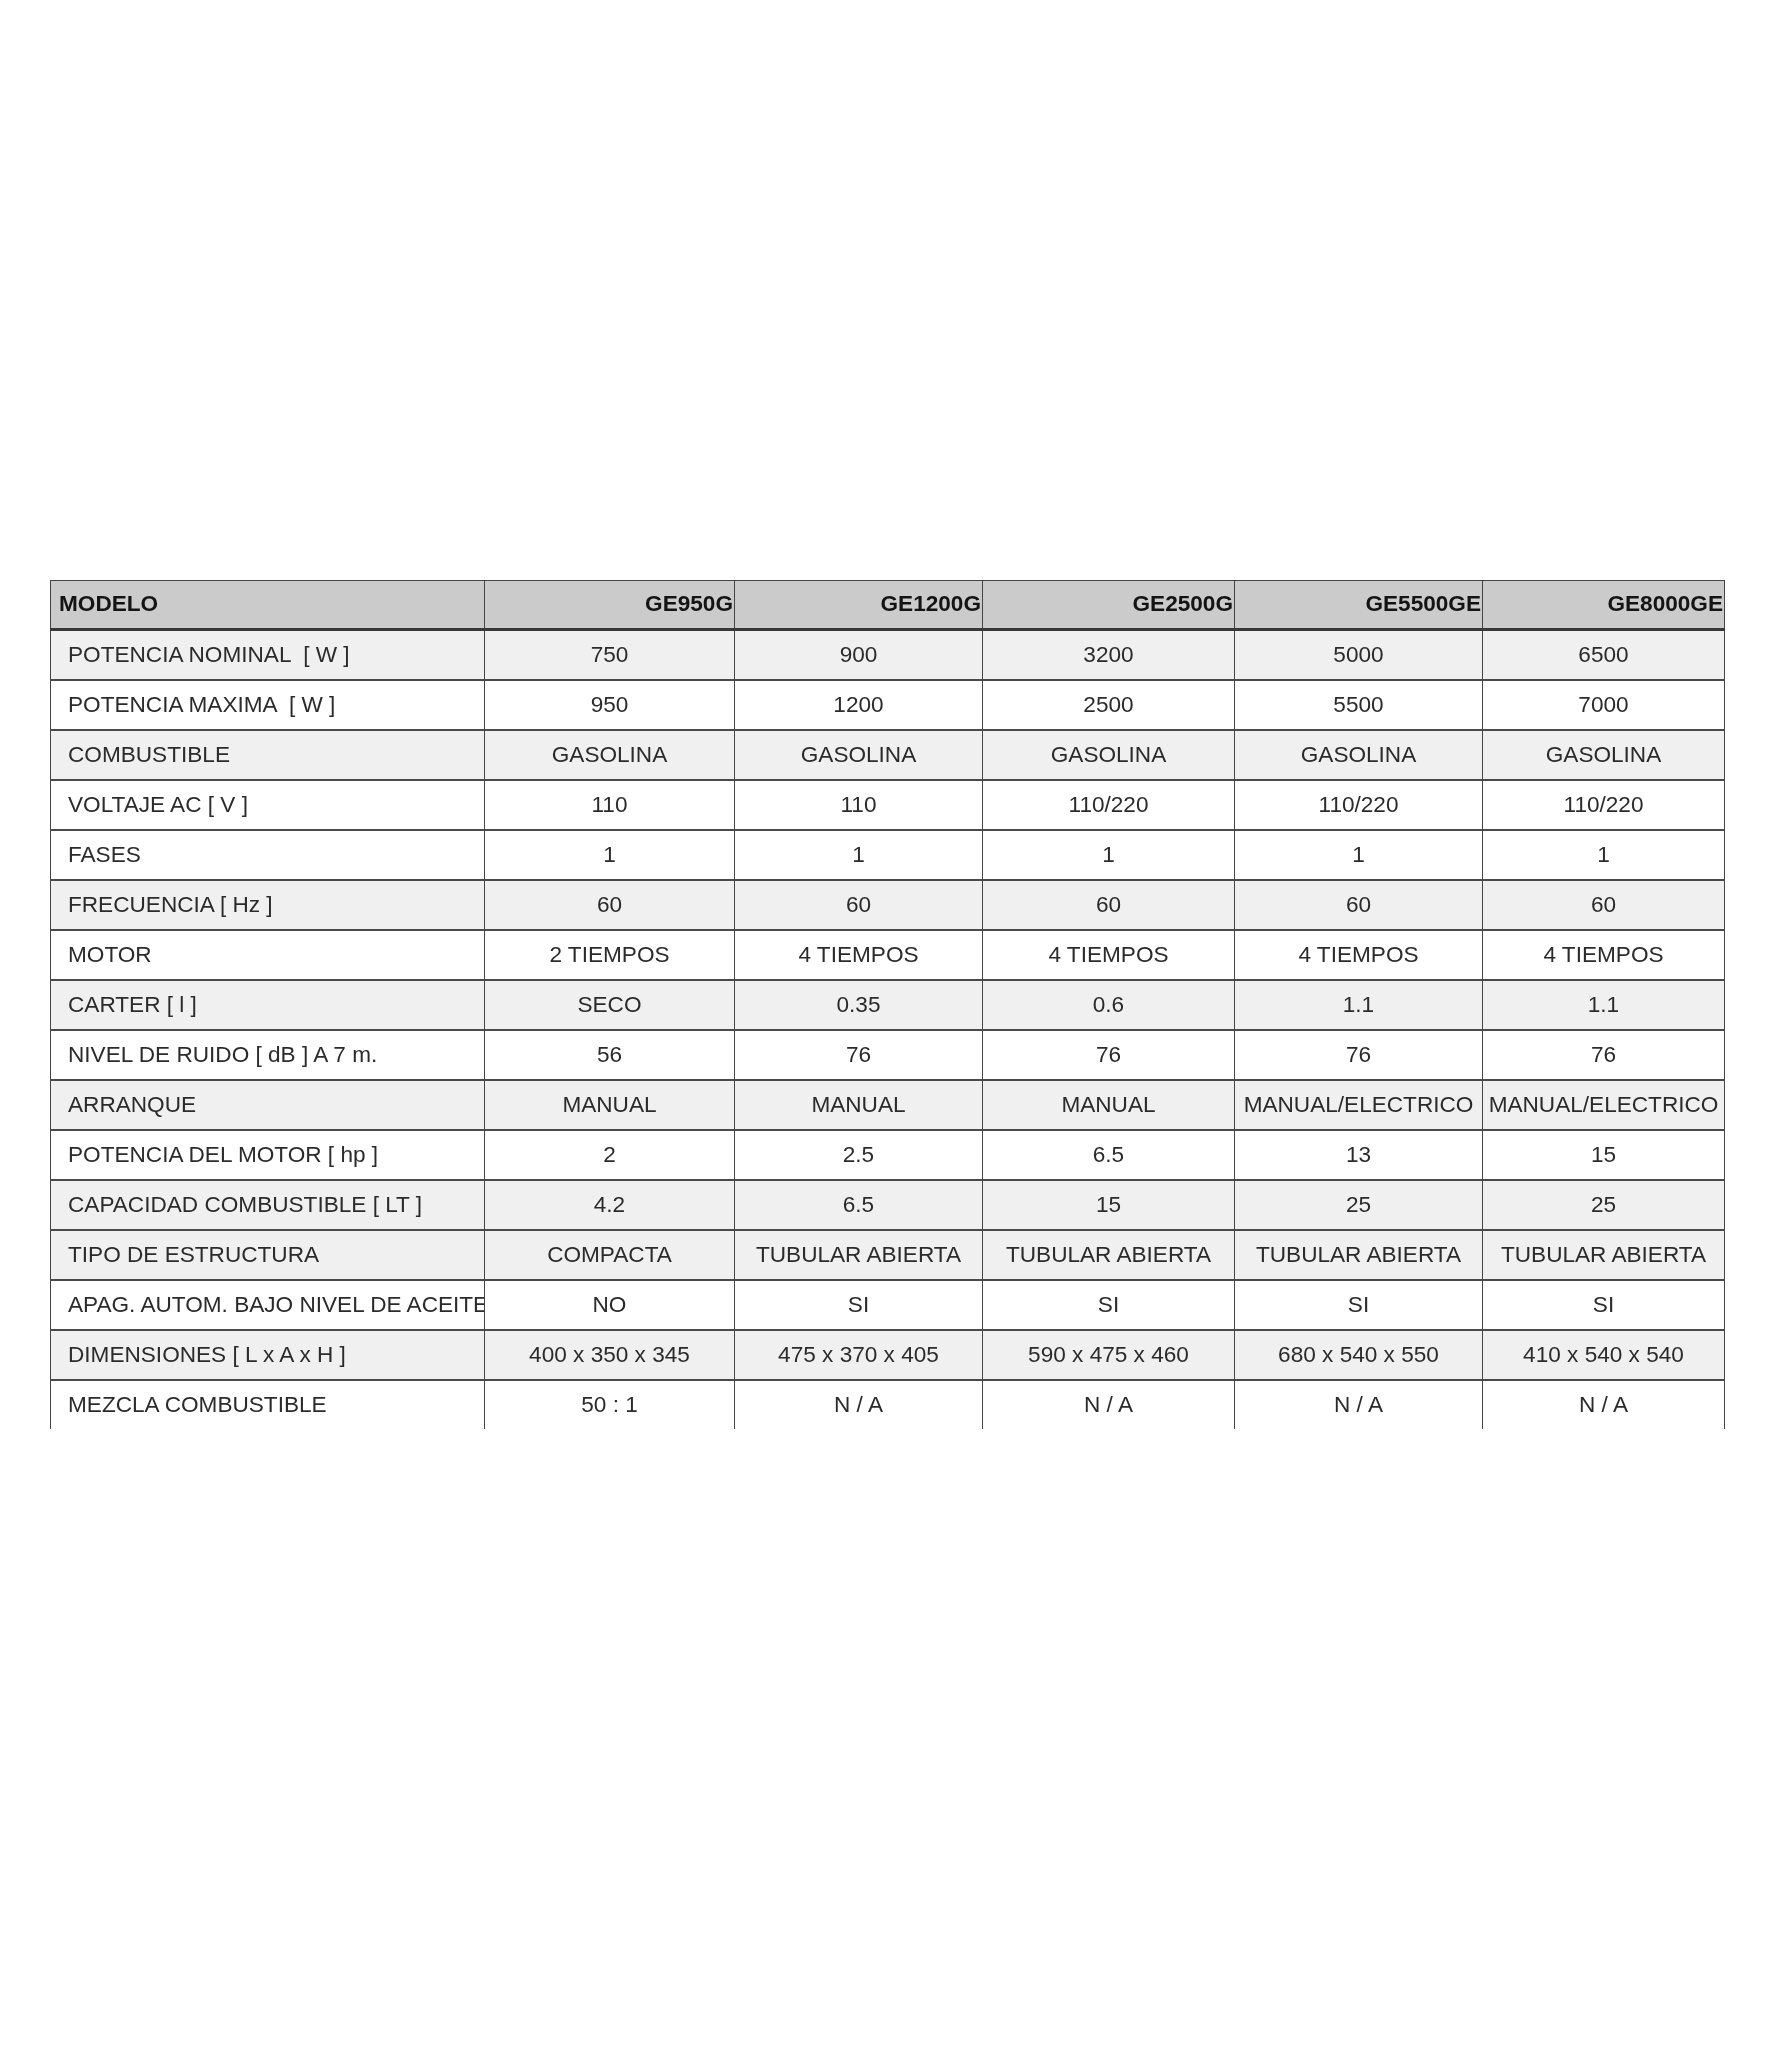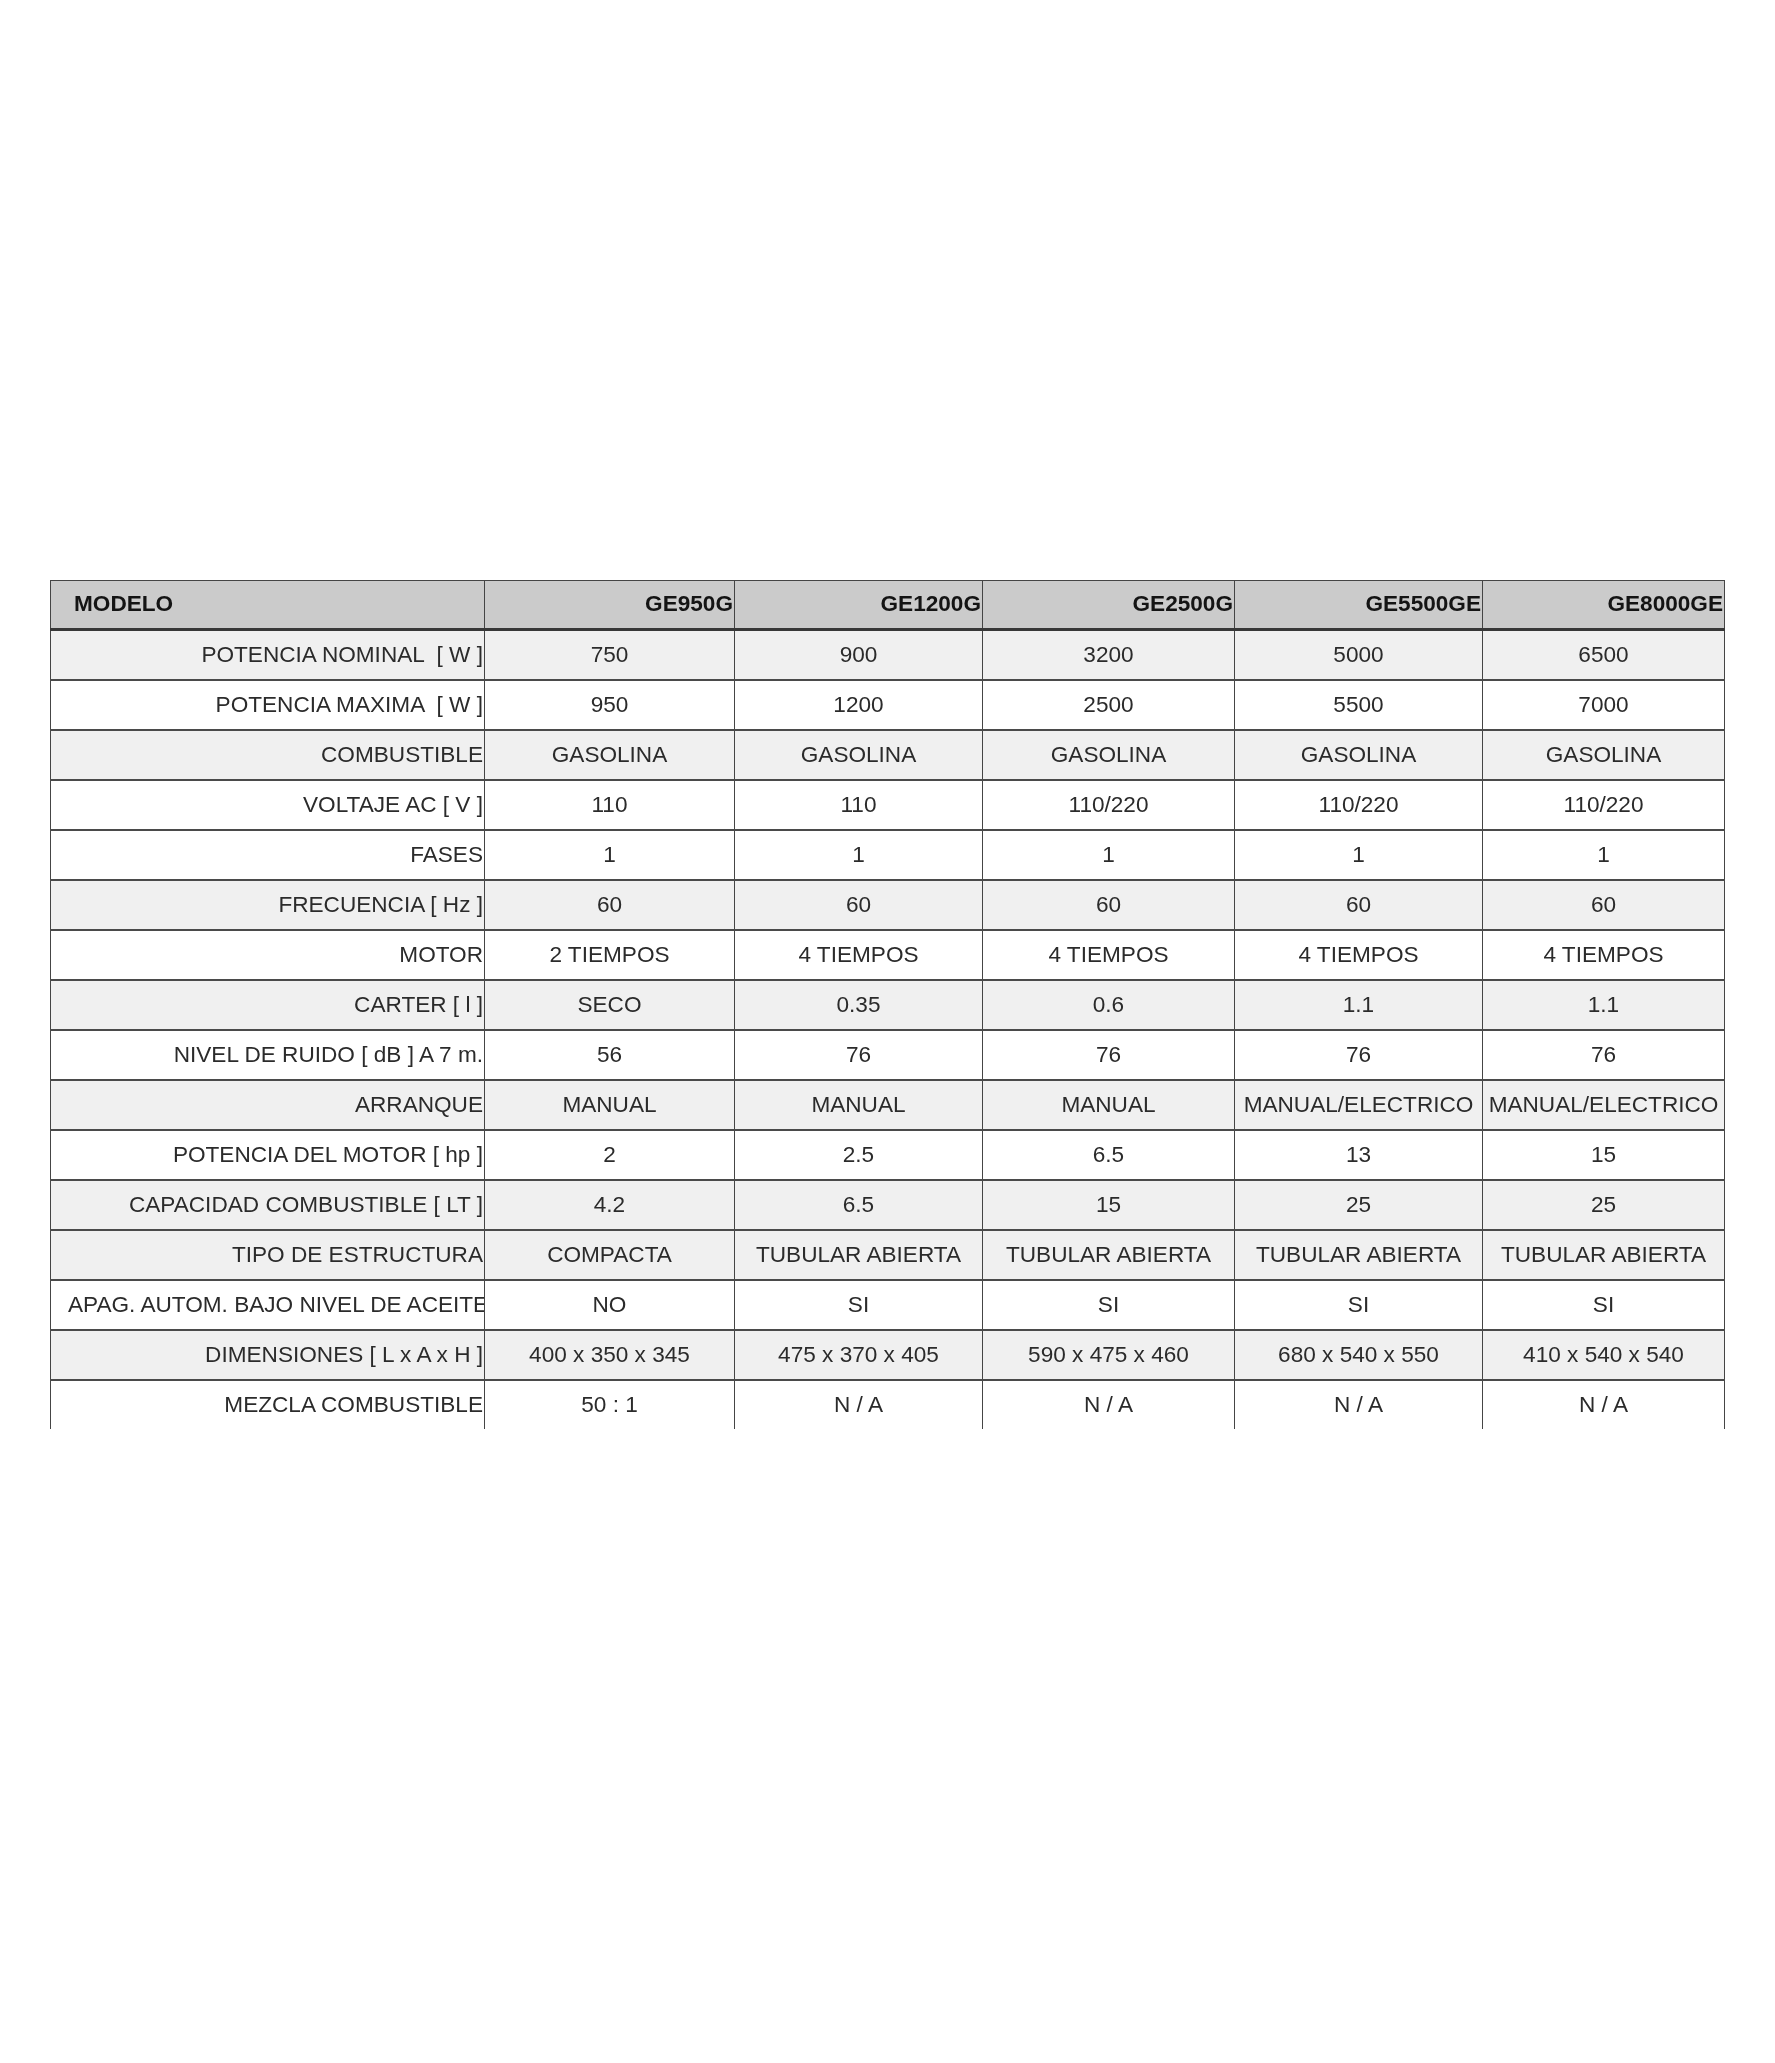--- a/index.html
+++ b/index.html
@@ -31,32 +31,32 @@
   }
   .spec-table thead th {
     height: 45px;
     background: #cbcbcb;
     border-top: 1.6px solid #454545;
     border-bottom: 3.2px solid #383838;
     font-weight: bold;
     color: #141414;
     text-align: right;
   }
-  .spec-table thead th.label { text-align: left; padding-left: 23px; }
+  .spec-table thead th.label { text-align: left; padding-left: 8px; }
   .spec-table tbody td {
     height: 46px;
     border-top: 2.4px solid #4a4a4a;
     border-bottom: none;
     text-align: center;
     background: #ffffff;
   }
   .spec-table tbody tr:first-child td { border-top: none; }
   .spec-table tbody tr.shaded td { background: #f0f0f0; }
   .spec-table tbody td.label {
-    text-align: right;
+    text-align: left;
     padding-left: 17px;
     white-space: pre;
   }
 </style>
 </head>
 <body>
 
 <div class="page">
   <table class="spec-table">
     <colgroup>

